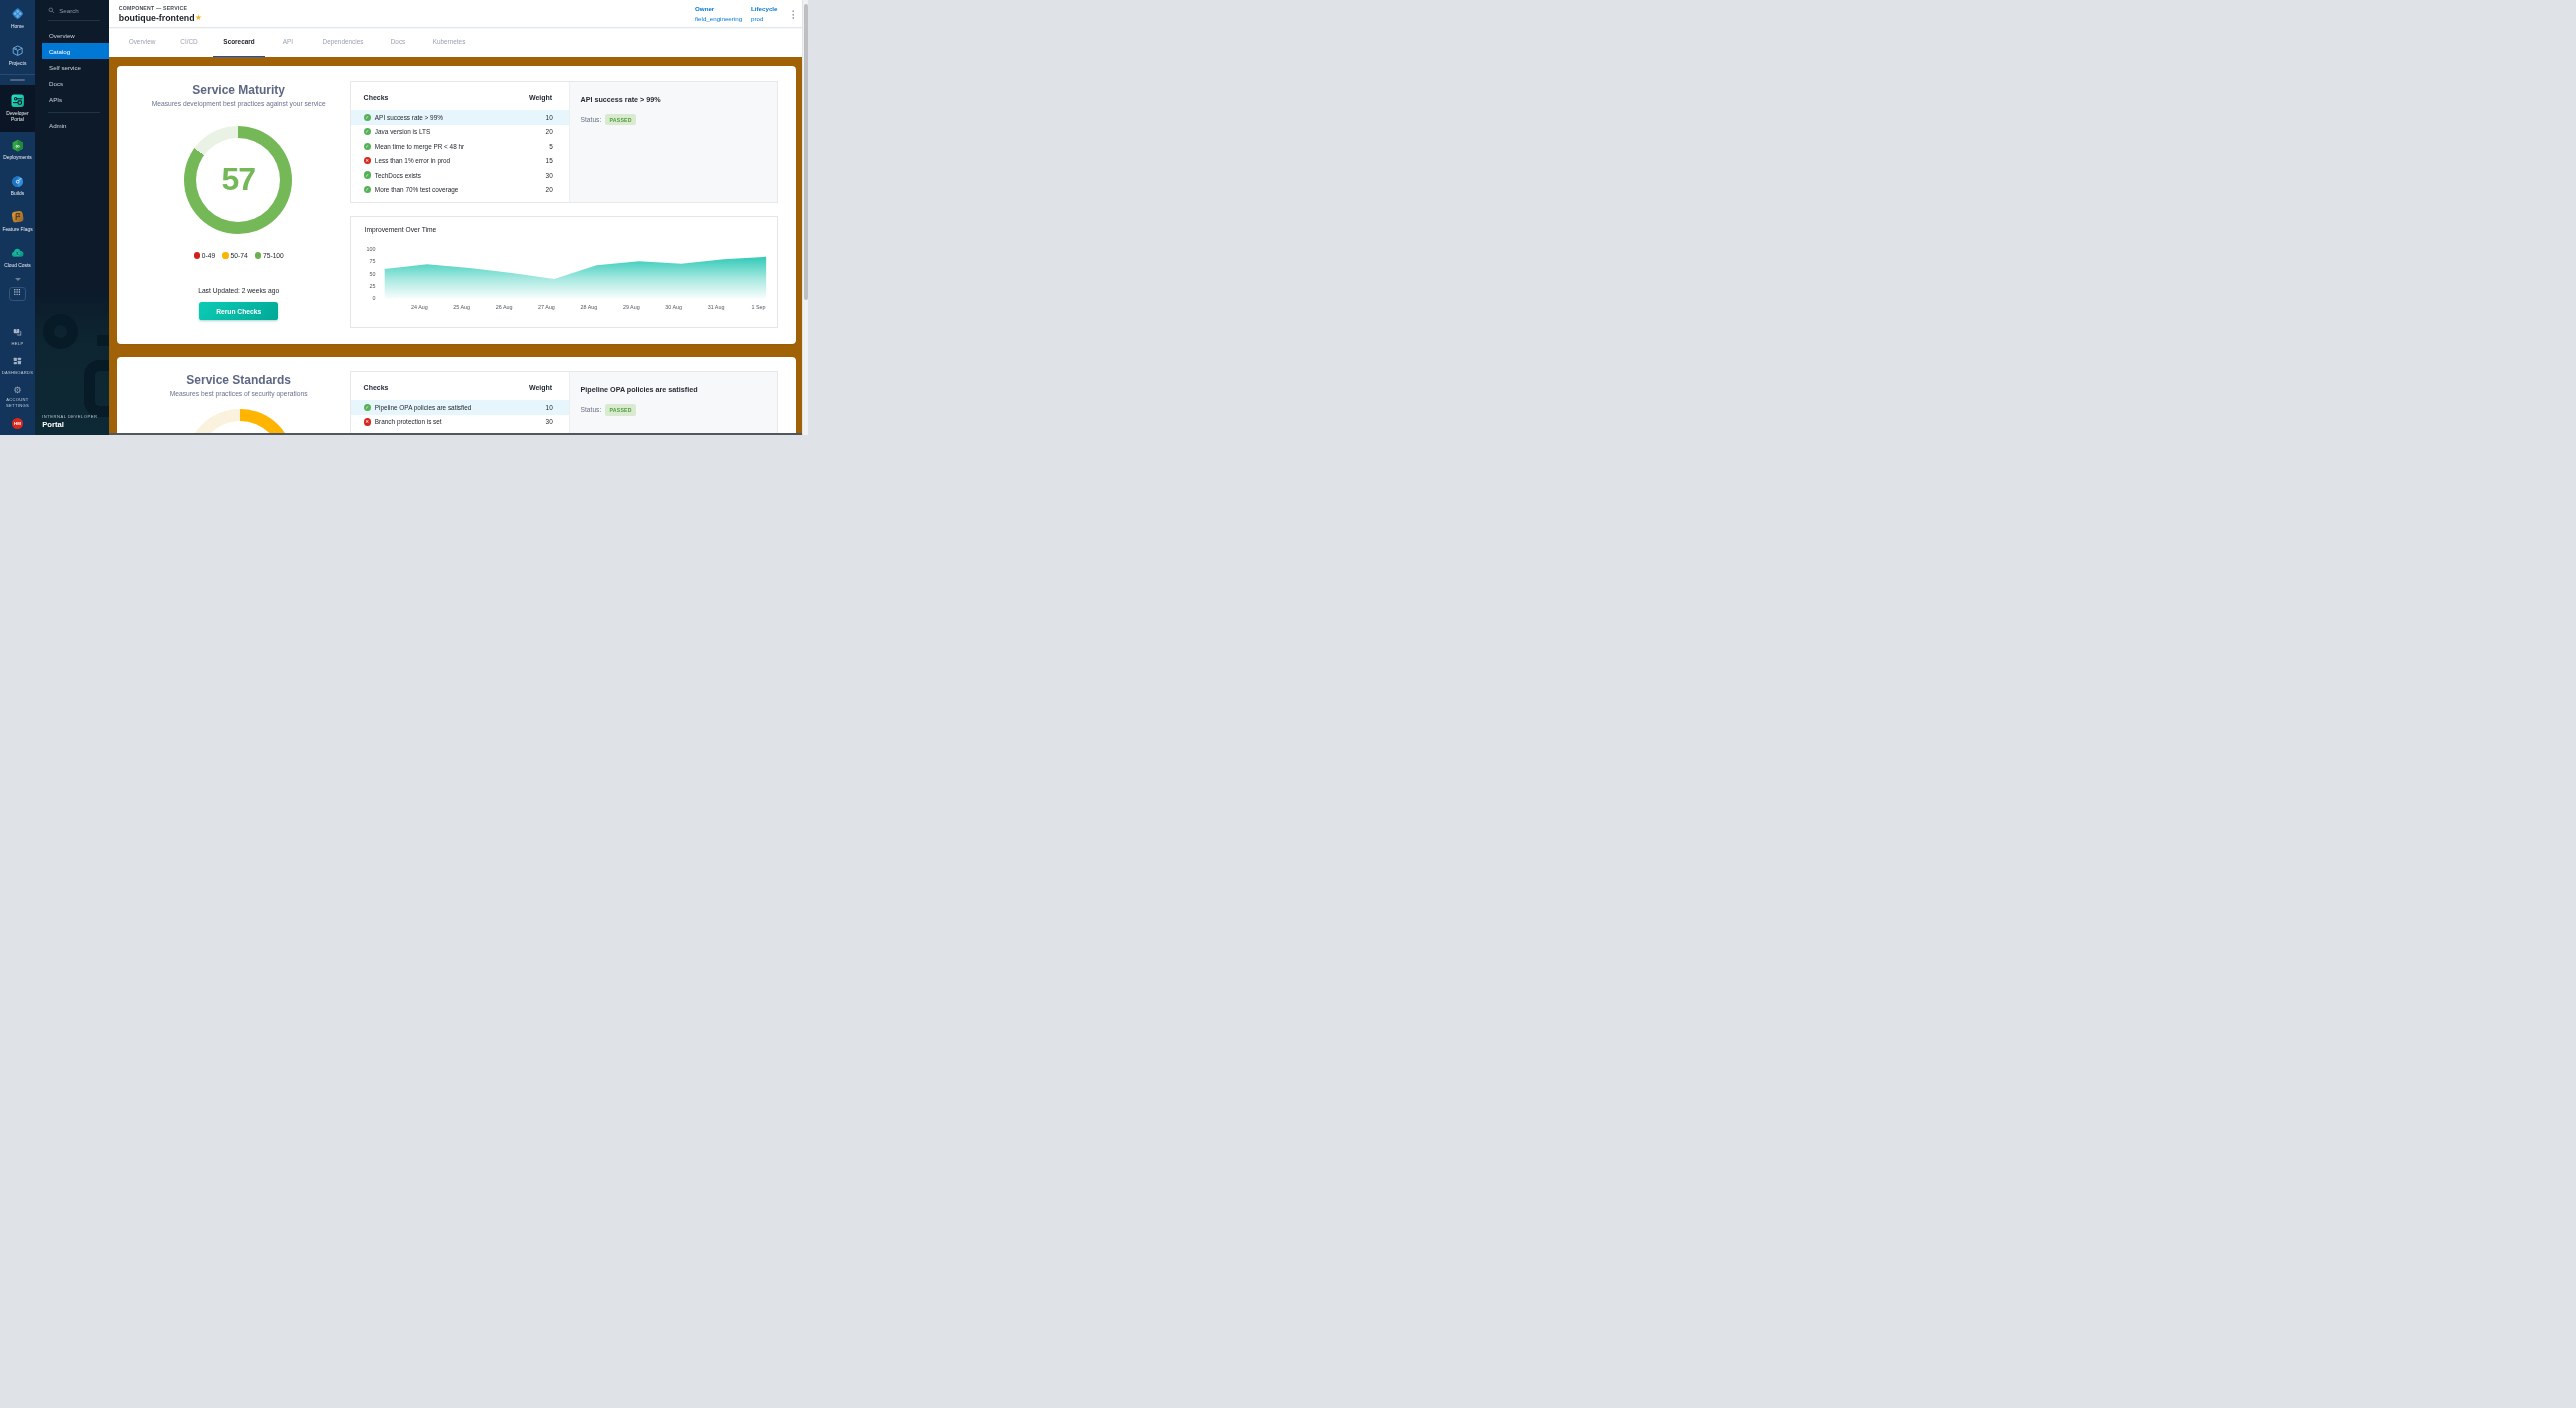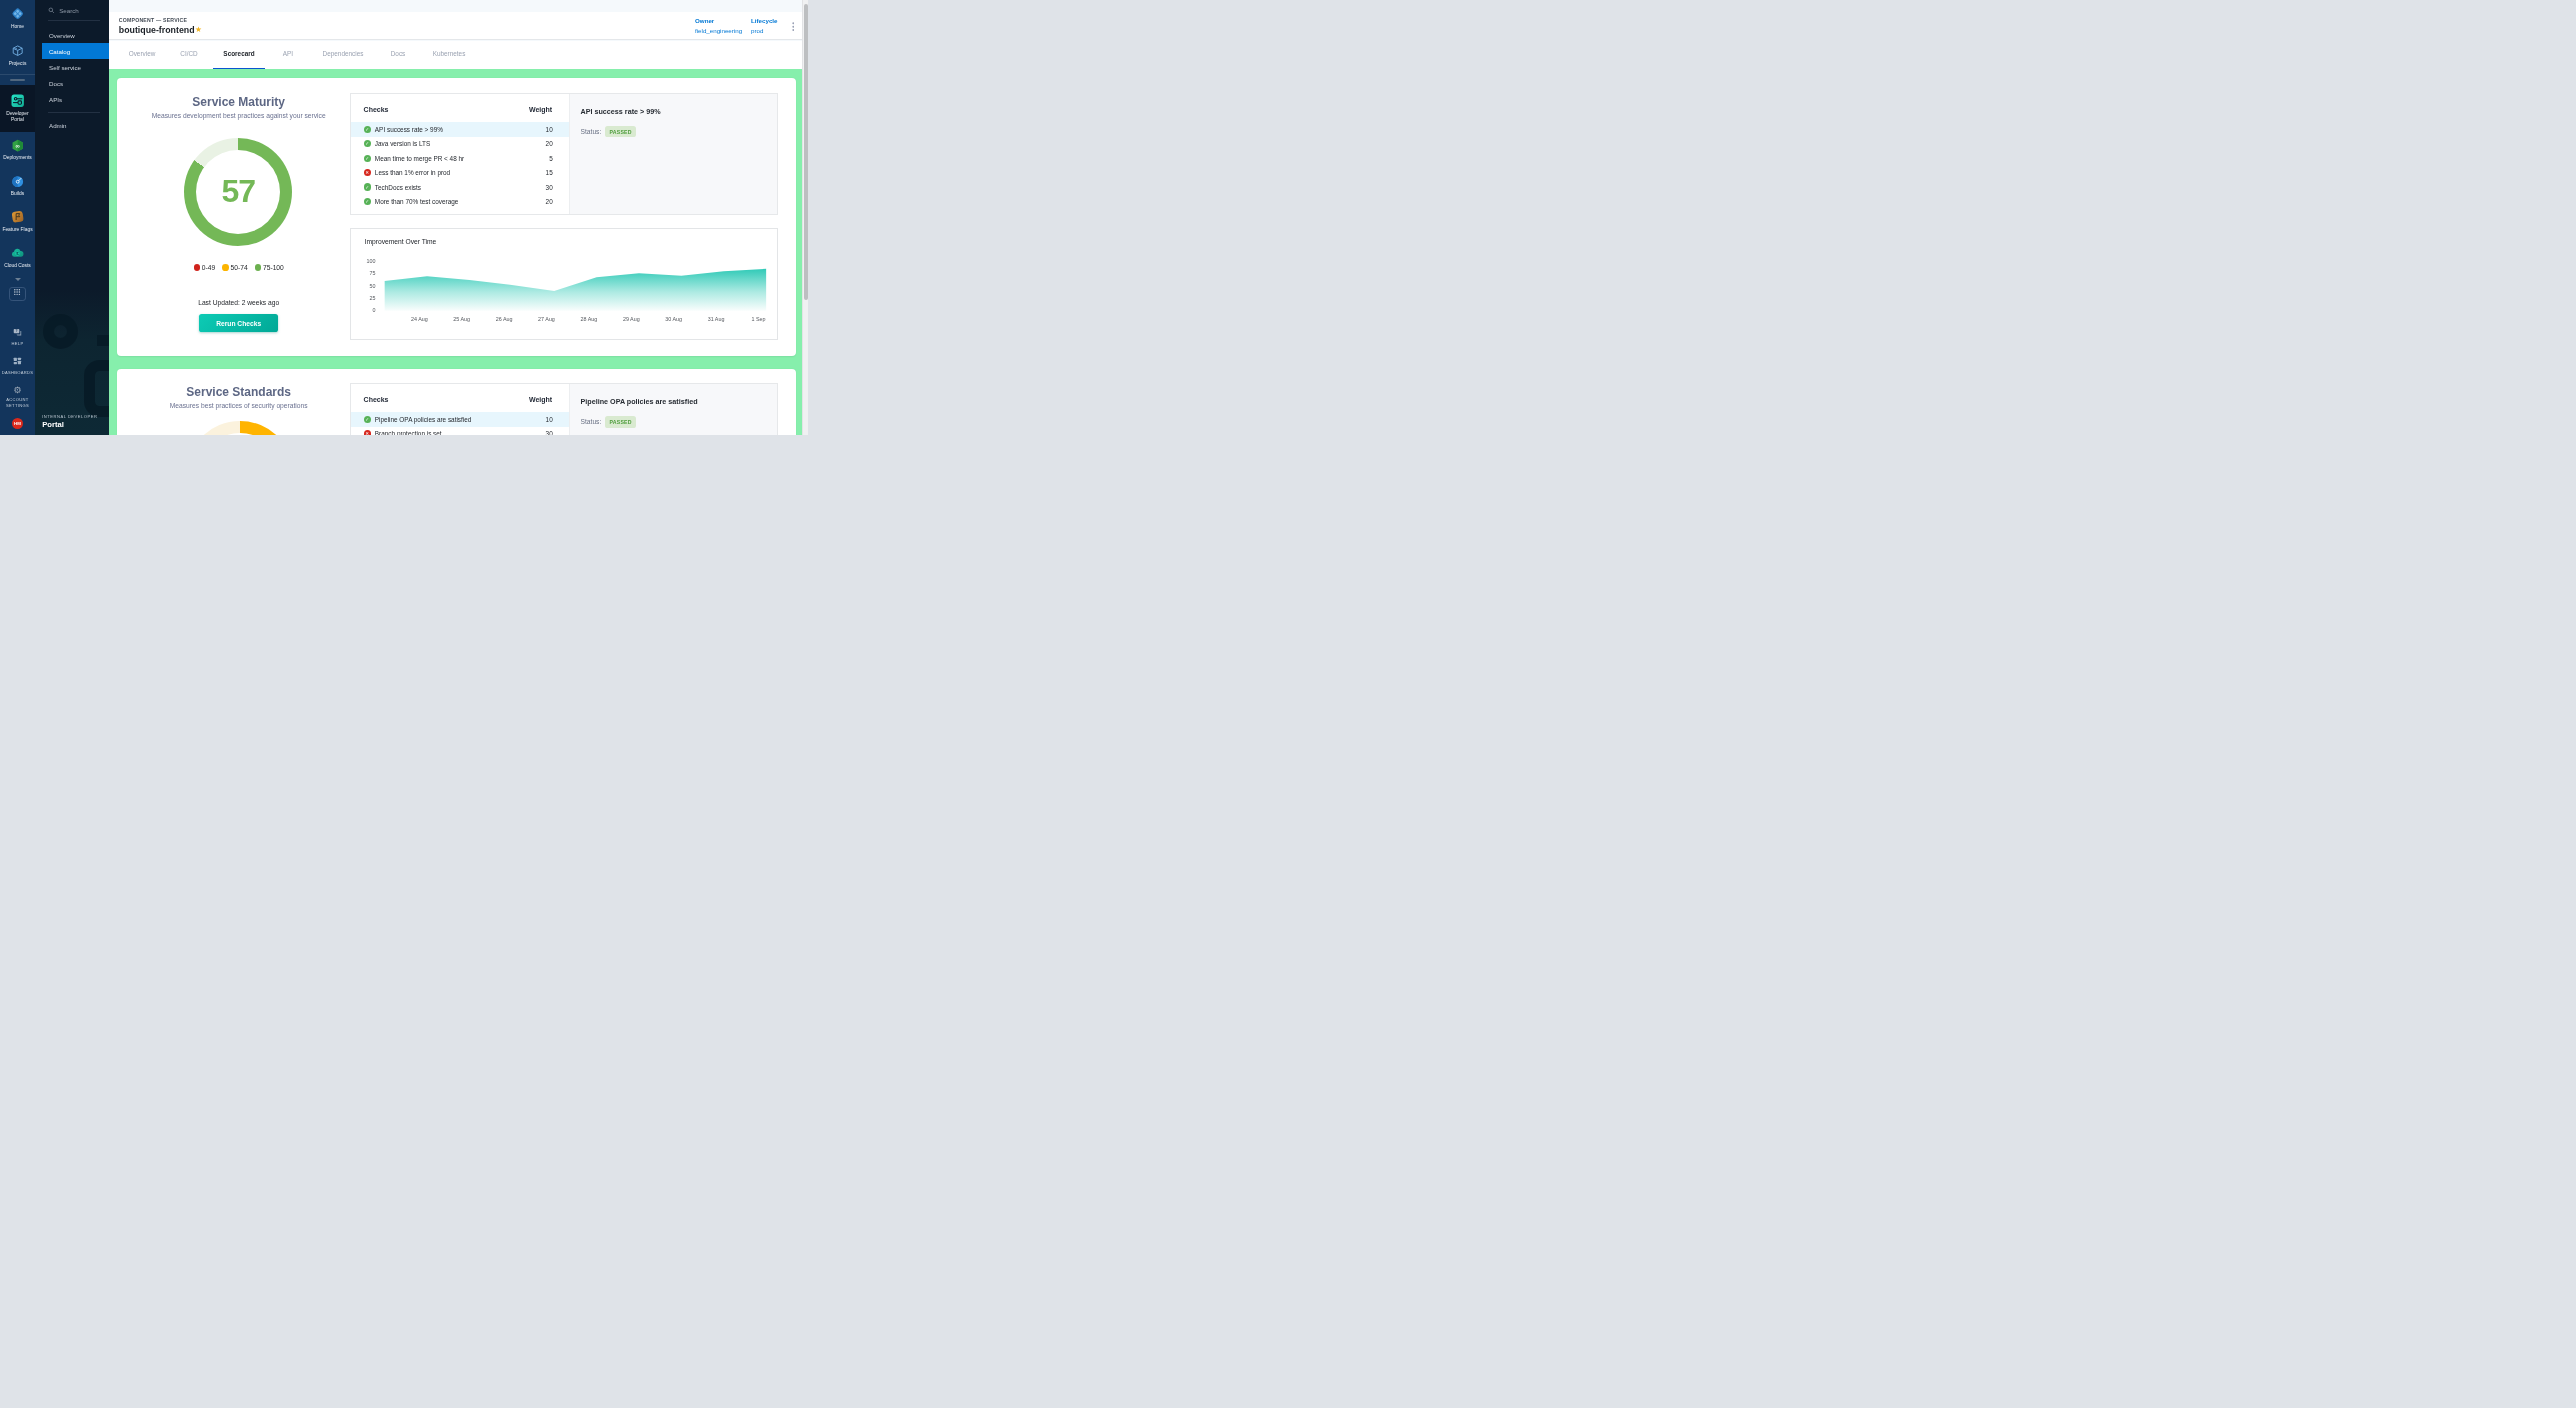--- a/index.html
+++ b/index.html
@@ -43,39 +43,39 @@
   .sb-divider2 { height:0.5px; background:#233143; margin:4.6px 8.8px 4.6px 13.4px; }
   .sb-art { position:absolute; left:0; bottom:0; width:74px; height:145px; background:linear-gradient(180deg,#0c1a2a 0%,#0d2531 35%,#0d2935 100%); overflow:hidden; }
   .sb-art .ring { position:absolute; left:7.7px; top:24px; width:35px; height:35px; border:11.3px solid rgba(7,26,38,.85); border-radius:50%; }
   .sb-art .stem { position:absolute; left:62px; top:45px; width:20.6px; height:11.3px; background:rgba(7,26,38,.85); }
   .sb-art .rrect { position:absolute; left:49px; top:70px; width:62px; height:57px; border:11.3px solid rgba(7,26,38,.85); border-radius:15.5px; }
   .brand { position:absolute; left:7.2px; bottom:6px; }
   .brand-top { font-size:4.1px; letter-spacing:0.5px; color:#b9c5cf; }
   .brand-bottom { font-size:7.7px; font-weight:bold; color:#fff; margin-top:1.5px; }
 
   
-  .main { position:absolute; left:109px; top:0; width:693px; height:311px;margin-top:12px; }
+  .main { position:absolute; left:109px; top:0; width:693px; height:311px; }
   .hdr { position:absolute; left:0; top:0; width:100%; height:28px; background:#fff; border-bottom:0.5px solid #e4e7ea; }
   .crumb { position:absolute; left:9.8px; top:5.2px; font-size:5.2px; font-weight:600; letter-spacing:0.2px; color:#454d57; }
   .svc-title { position:absolute; left:9.8px; top:13.4px; font-size:8.8px; font-weight:bold; color:#1b2026; }
   .fav-star { position:absolute; left:86px; top:13.4px; font-size:7.7px; color:#f2b522; cursor:pointer; }
   .meta { position:absolute; top:4.6px; font-size:6.2px; color:#0278d5; }
   .meta .lbl { font-weight:bold; }
   .meta .val { margin-top:3.1px; cursor:pointer; }
   .meta-owner { left:586px; }
   .meta-life { left:642px; }
   .kebab { position:absolute; left:680px; top:9.8px; width:8.2px; height:9.3px; cursor:pointer; }
   .kebab svg { width:2.6px; height:9.3px; display:block; margin:0 auto; }
 
   .tabbar { position:absolute; left:0; top:29px; width:100%; height:28px; background:#fff; }
   .tab { position:absolute; top:9.3px; transform:translateX(-50%); font-size:6.4px; color:#9aa2b1; font-weight:500; cursor:pointer; white-space:nowrap; }
   .tab.active { color:#22262c; font-weight:bold; }
   .tab-underline { position:absolute; left:104px; top:27px; width:52px; height:1.5px; background:#0b54d0; }
 
-  .content { position:absolute; left:0; top:57px; width:693px; height:376px; background:#86efac; overflow:hidden; }
+  .content { position:absolute; left:0; top:57px; width:693px; height:376px; background:#a16207; overflow:hidden; }
   .hscroll { position:absolute; left:0; top:433px; width:693px; height:1.5px; background:#50575e; }
 
   .card { position:absolute; left:8.2px; width:679px; background:#fff; border-radius:4.1px; box-shadow:0 0.5px 1.5px rgba(25,39,52,.08); }
   .card1 { top:8.8px; height:278px; }
   .card2 { top:300px; height:206px; }
 
   .sc-title { position:absolute; width:243px; text-align:center; font-size:12px; font-weight:bold; color:#5d6784; }
   .sc-sub { position:absolute; width:243px; text-align:center; font-size:6.7px; color:#6a7190; }
 
   .gauge { position:absolute; width:108px; height:108px; border-radius:50%; }

